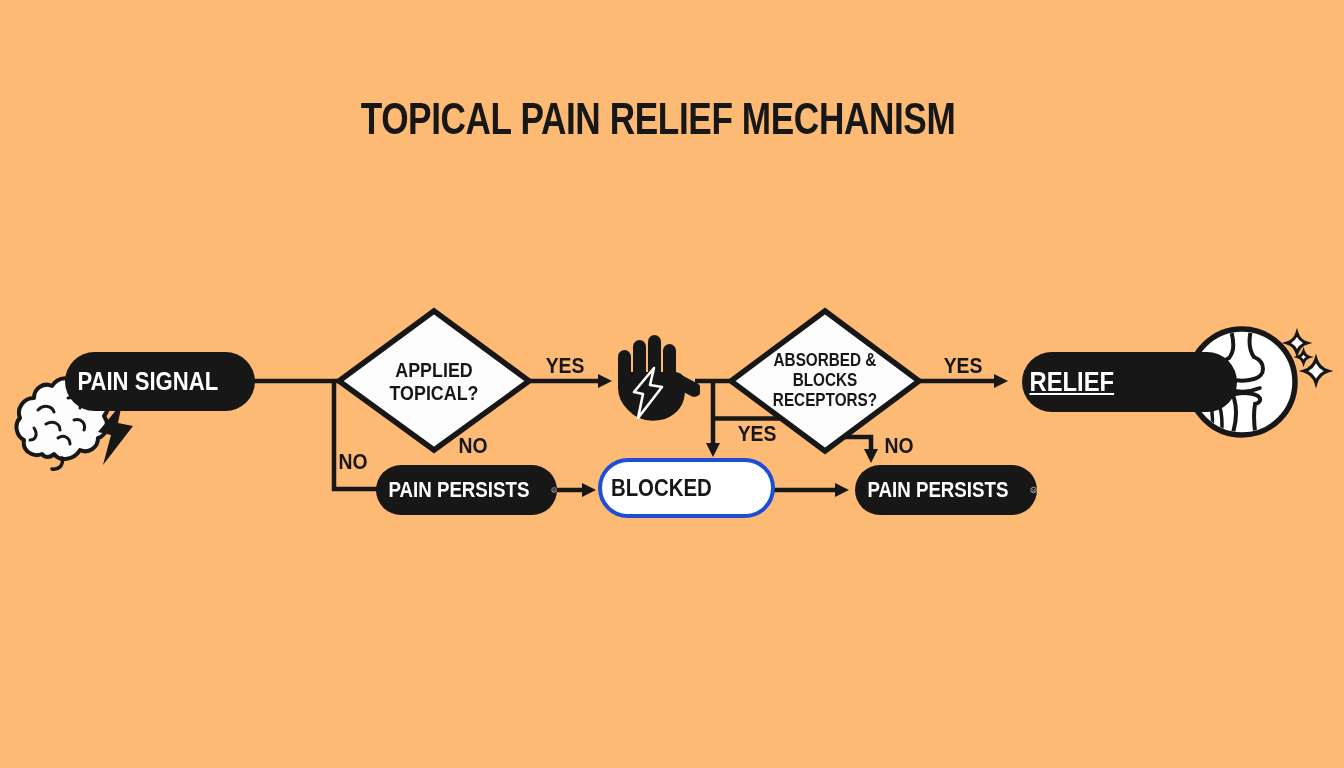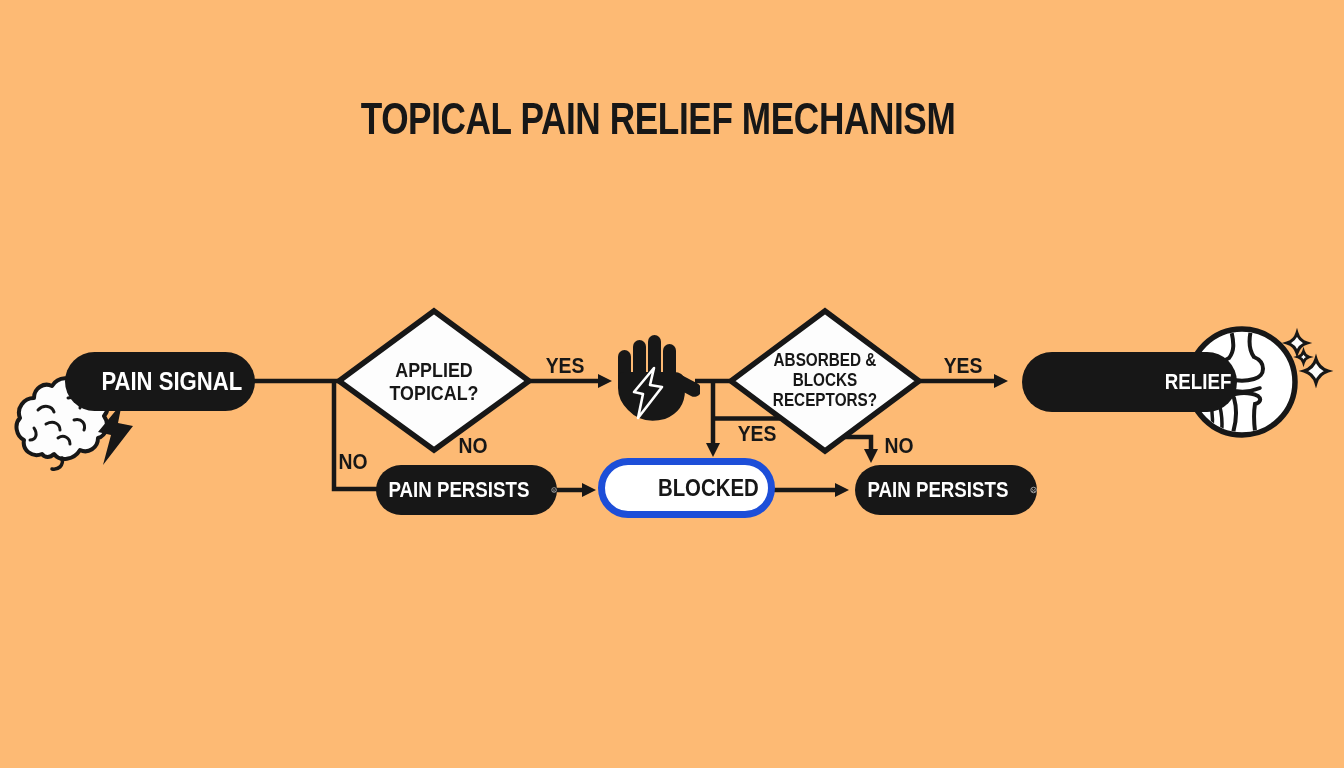--- a/index.html
+++ b/index.html
@@ -9,28 +9,28 @@
     font-family:"Liberation Sans", sans-serif;
   }
   svg.layer { position:absolute; left:0; top:0; }
   .title {
     position:absolute; left:658px; top:119px;
     transform:translate(-50%,-50%) scaleX(0.80);
     font-size:44px; font-weight:bold; letter-spacing:-0.5px;
     white-space:nowrap; color:#171717;
   }
   .pill {
-    position:absolute; display:flex; align-items:center; justify-content:flex-end;
+    position:absolute; display:flex; align-items:center; justify-content:flex-start;
     gap:9px; background:#171717; color:#ffffff; font-weight:bold;
     box-sizing:border-box;
   }
   .pill .ctext { transform:scaleX(0.85); white-space:nowrap; }
-  .pill.outline { background:#ffffff; color:#171717; border:7px solid #1d4ed8; }
+  .pill.outline { background:#ffffff; color:#171717; border:4px solid #1d4ed8; }
   #pill-pain-signal { left:65px; top:352px; width:190px; height:59px; border-radius:30px; font-size:26px; }
-  #pill-relief      { left:1022px; top:352px; width:215px; height:60px; border-radius:30px; font-size:22px; }
+  #pill-relief      { left:1022px; top:352px; width:215px; height:60px; border-radius:30px; font-size:28px;text-decoration:underline; }
   #pill-blocked     { left:598px; top:458px; width:177px; height:60px; border-radius:30px; font-size:24px; }
   #pill-persists-1  { left:376px; top:465px; width:181px; height:50px; border-radius:25px; font-size:22px; }
   #pill-persists-2  { left:855px; top:465px; width:182px; height:50px; border-radius:25px; font-size:22px; }
   .dtext {
     position:absolute; font-weight:bold; text-align:center; line-height:1.1;
     transform:translate(-50%,-50%) scaleX(0.85); color:#171717; white-space:nowrap;
   }
   #dtext-1 { left:434px; top:381px; font-size:21px; }
   #dtext-2 { left:825px; top:381px; font-size:18px; }
   .lbl {

